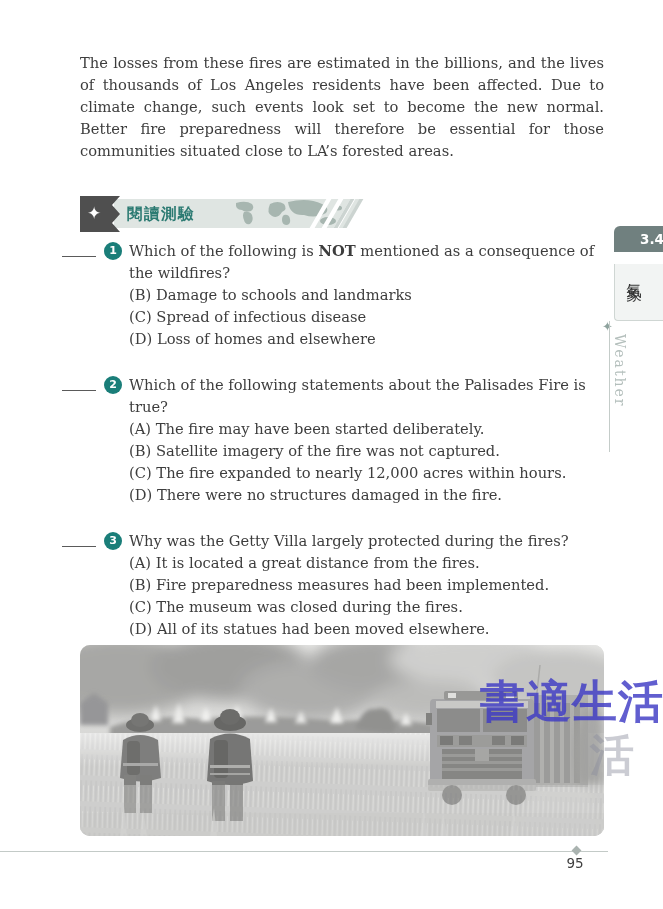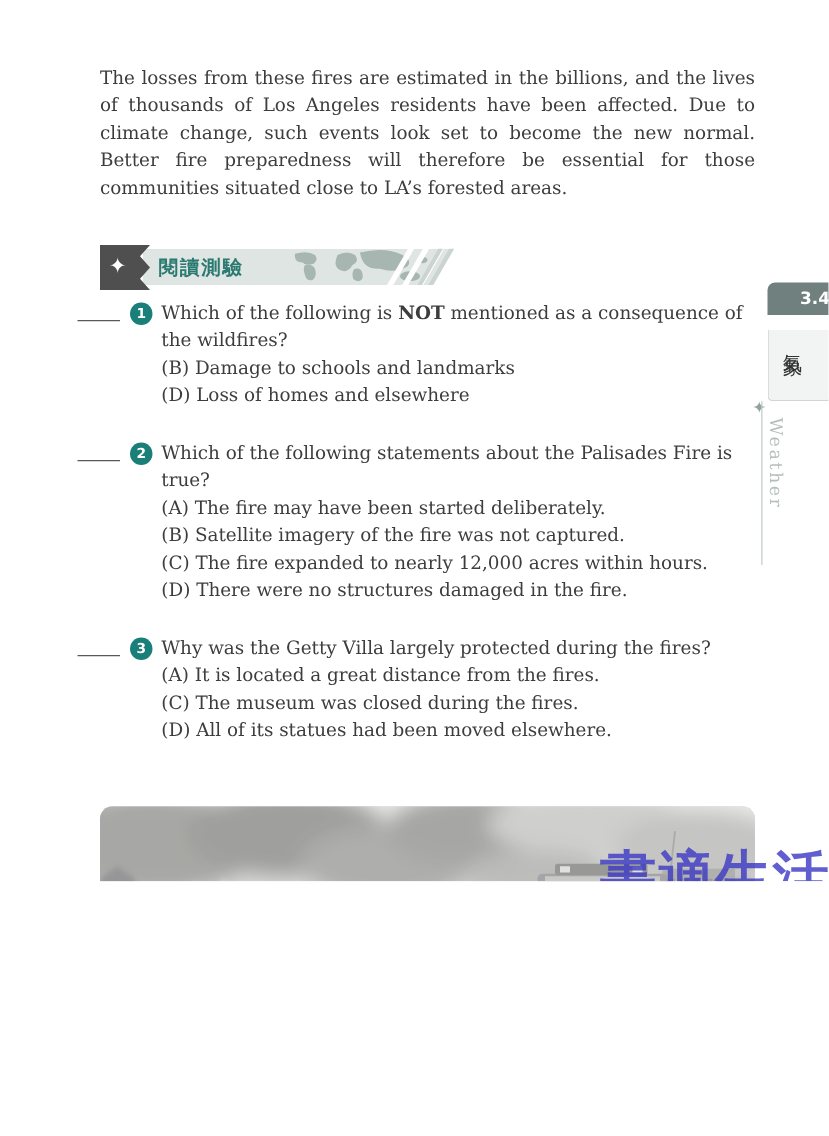--- a/index.html
+++ b/index.html
@@ -1,17 +1,17 @@
 <!DOCTYPE html>
 <html><head>
 <meta charset="utf-8">
 <style>
   html,body { margin:0; padding:0; background:#ffffff; }
   .page {
-    position:relative; width:663px; height:705px; background:#ffffff;
+    position:relative; width:663px; height:909px; background:#ffffff;
     font-family:"DejaVu Serif", serif; color:#3d3d3d; overflow:hidden;
   }
 
   
   .paragraph {
     position:absolute; left:80px; top:52px; width:524px;
     font-size:14.7px; line-height:22px; text-align:justify; margin:0;
   }
 
   
@@ -162,20 +162,21 @@
   <div class="tab-en">Weather</div>
 
   <div class="questions">
 
     <div class="question">
       <span class="q-blank"></span>
       <span class="q-num">1</span>
       <div class="q-body">
         <p class="q-text"><span>Which of the following is </span><b>NOT</b><span> mentioned as a consequence of the wildfires?</span></p>
         <p class="q-choice">(B) Damage to schools and landmarks</p>
+        <p class="q-choice">(C) Spread of infectious disease</p>
         <p class="q-choice">(D) Loss of homes and elsewhere</p>
       </div>
     </div>
 
     <div class="question">
       <span class="q-blank"></span>
       <span class="q-num">2</span>
       <div class="q-body">
         <p class="q-text"><span>Which of the following statements about the Palisades Fire is true?</span><b></b><span></span></p>
         <p class="q-choice">(A) The fire may have been started deliberately.</p>
@@ -184,20 +185,21 @@
         <p class="q-choice">(D) There were no structures damaged in the fire.</p>
       </div>
     </div>
 
     <div class="question">
       <span class="q-blank"></span>
       <span class="q-num">3</span>
       <div class="q-body">
         <p class="q-text"><span>Why was the Getty Villa largely protected during the fires?</span><b></b><span></span></p>
         <p class="q-choice">(A) It is located a great distance from the fires.</p>
+        <p class="q-choice">(B) Fire preparedness measures had been implemented.</p>
         <p class="q-choice">(C) The museum was closed during the fires.</p>
         <p class="q-choice">(D) All of its statues had been moved elsewhere.</p>
       </div>
     </div>
 
   </div>
 
   <div class="photo">
     <svg width="524" height="191" viewBox="0 0 524 191">
       <defs>

